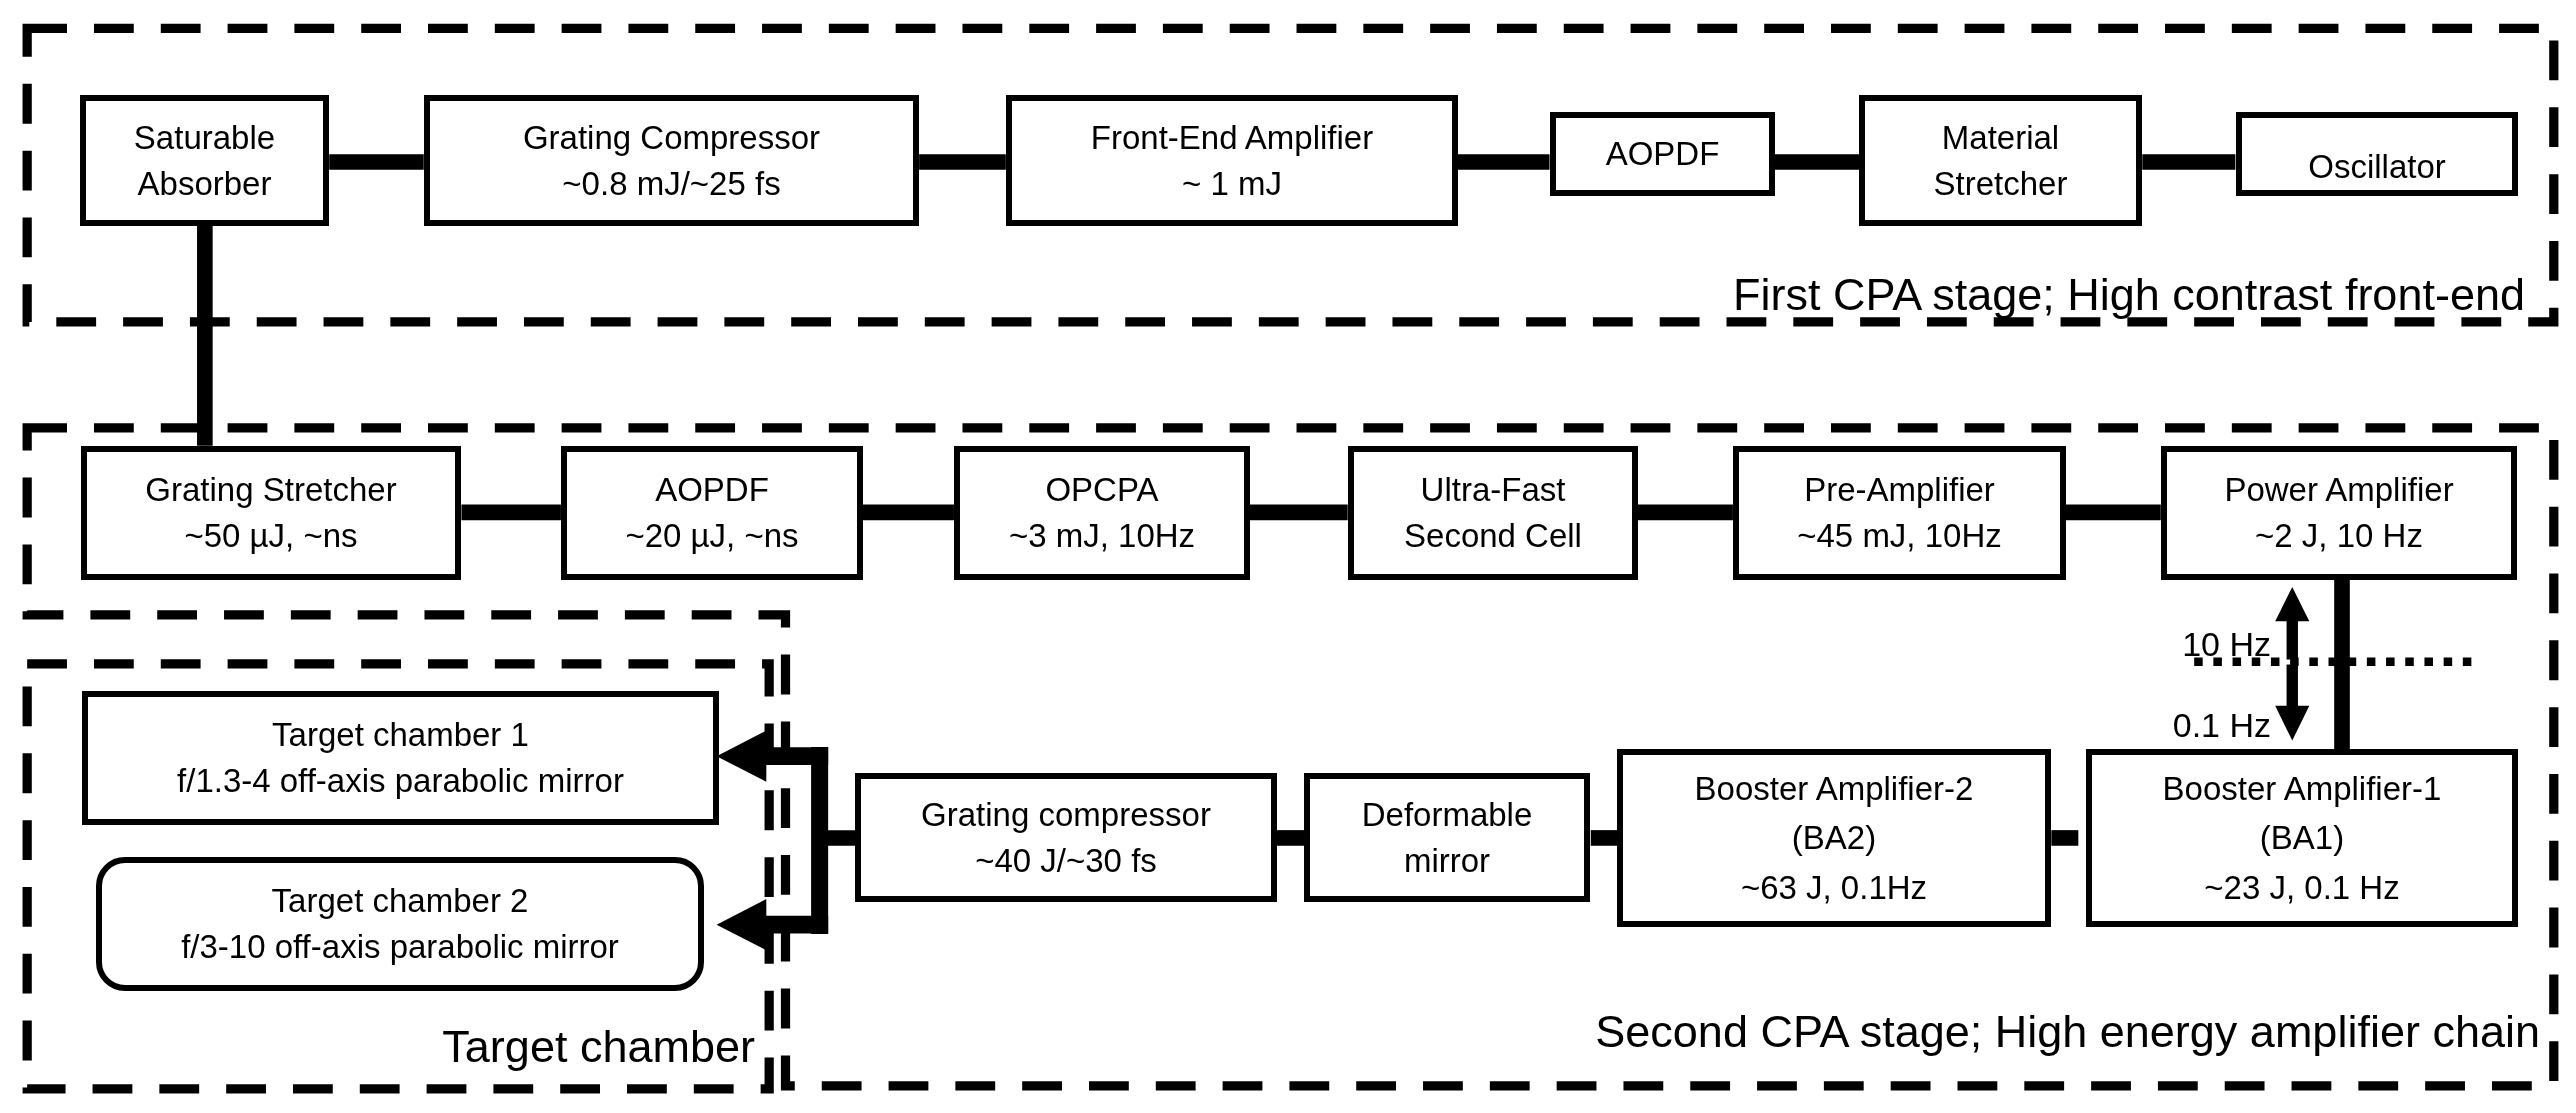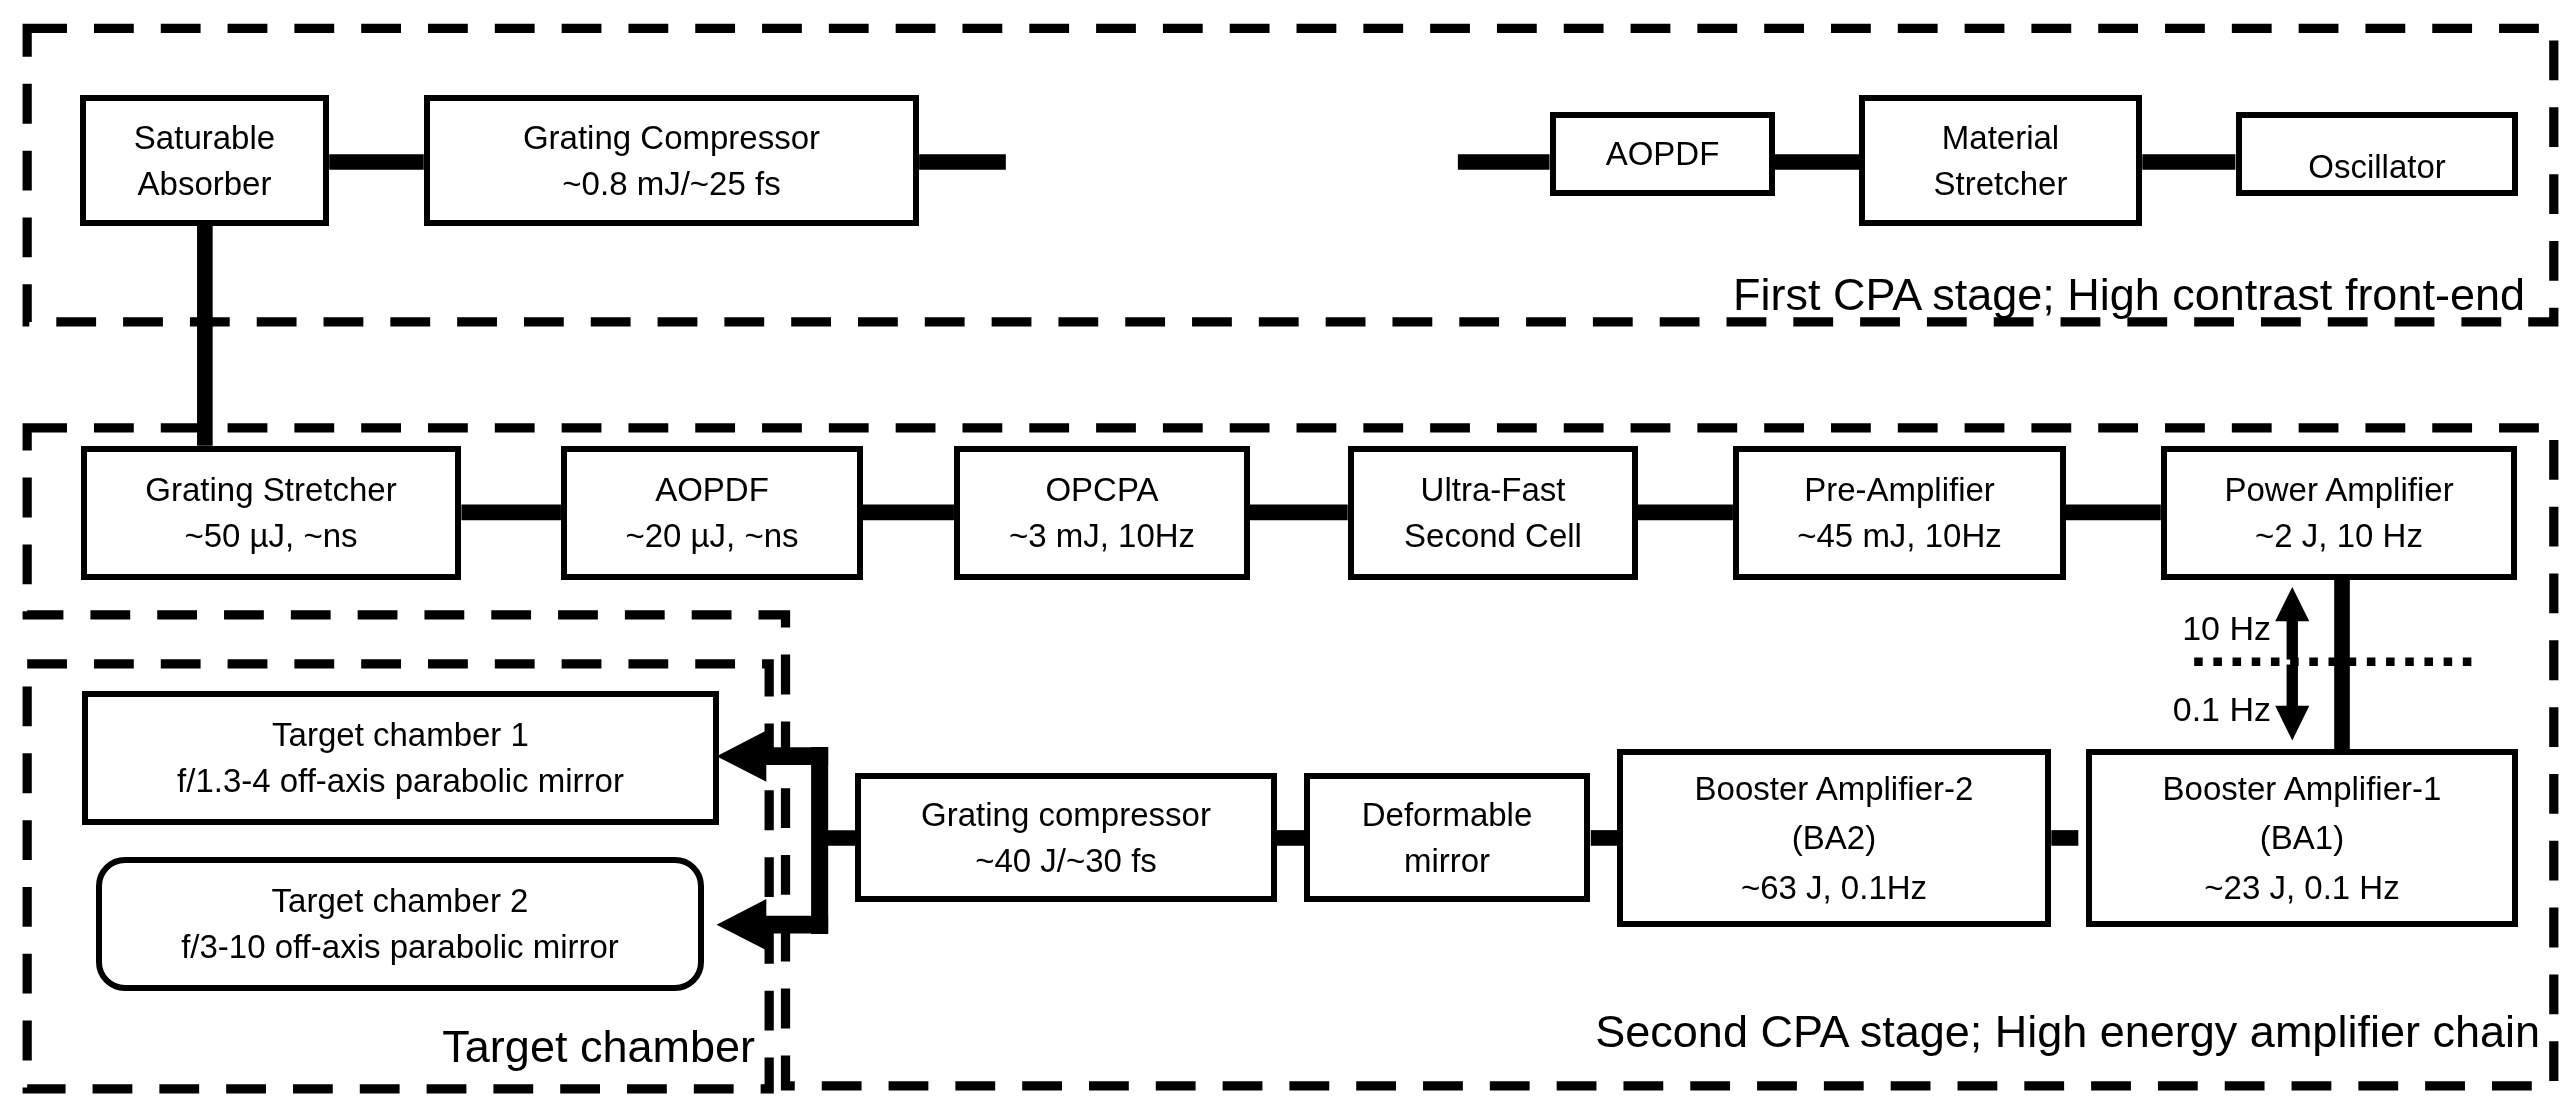--- a/index.html
+++ b/index.html
@@ -32,20 +32,21 @@
     position:absolute;z-index:2;
     font-size:45px;line-height:1.0;
     white-space:nowrap;
     text-align:right;
   }
   .rate-label{
     position:absolute;z-index:2;
     font-size:34px;line-height:1.0;
     white-space:nowrap;
     text-align:right;
+    margin-top:16px;
   }
 </style>
 </head>
 <body>
 
 <div class="canvas">
 
   <svg class="wires" width="2576" height="1113" viewBox="0 0 3624 1566">
 
     <rect x="38" y="40" width="3555" height="413" fill="none" stroke="#000" stroke-width="13" stroke-dasharray="56 38"></rect>
@@ -90,20 +91,24 @@
     <polygon points="1008,1301 1078,1265 1078,1337" fill="#000"></polygon>
   </svg>
 
   <div class="box" style="left:80px;top:95px;width:249px;height:131px;">
     <div class="box-label">Saturable
 Absorber</div>
   </div>
   <div class="box" style="left:424px;top:95px;width:495px;height:131px;">
     <div class="box-label">Grating Compressor
 ~0.8 mJ/~25 fs</div>
+  </div>
+  <div class="box" style="left:1006px;top:95px;width:452px;height:131px;">
+    <div class="box-label">Front-End Amplifier
+~ 1 mJ</div>
   </div>
   <div class="box" style="left:1550px;top:112px;width:225px;height:84px;">
     <div class="box-label">AOPDF</div>
   </div>
   <div class="box" style="left:1859px;top:95px;width:283px;height:131px;">
     <div class="box-label">Material
 Stretcher</div>
   </div>
   <div class="box" style="left:2236px;top:112px;width:282px;height:84px;align-items:flex-end;">
     <div class="box-label">Oscillator</div>

